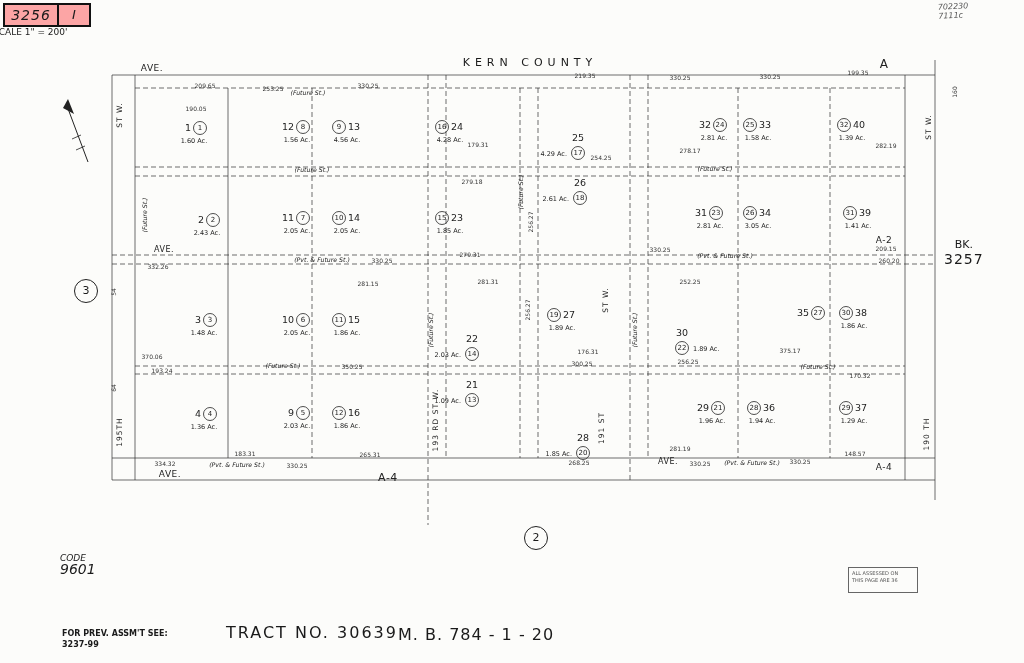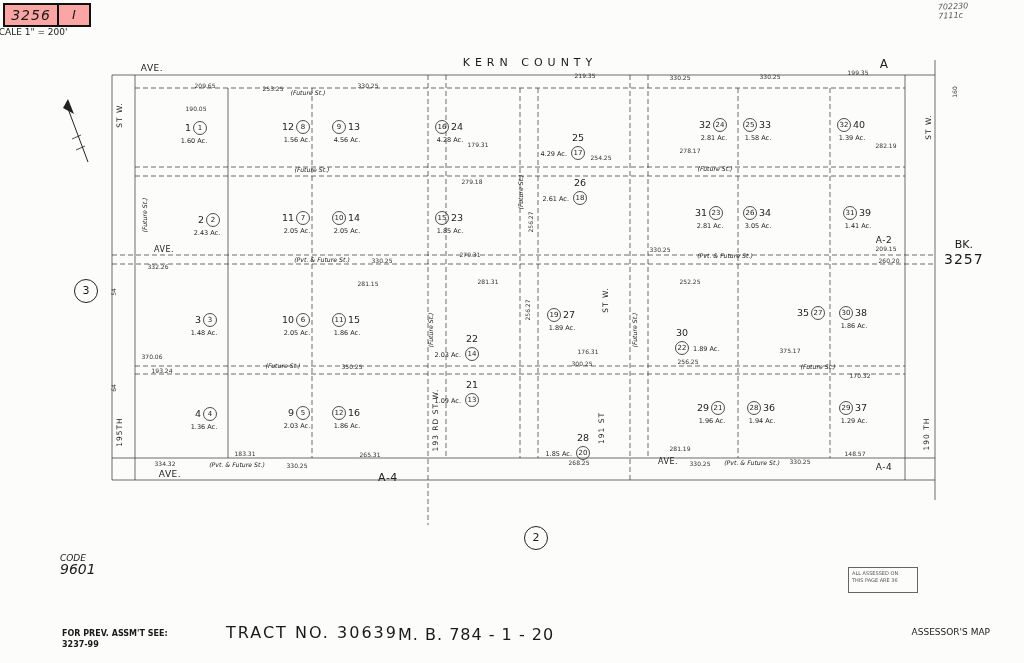--- a/index.html
+++ b/index.html
@@ -300,16 +300,15 @@
 
   <div class="abs prev-block">
     <div>FOR PREV. ASSM'T SEE:</div>
     <div>3237-99</div>
   </div>
 
   <div class="abs tract-label">TRACT  NO. 30639</div>
   <div class="abs mb-label">M. B. 784 - 1 - 20</div>
 
   <div class="abs assessor-block">
-    <div>ASSESSOR'S MAP</div>
   </div>
 
 </div>
 
 </body></html>

